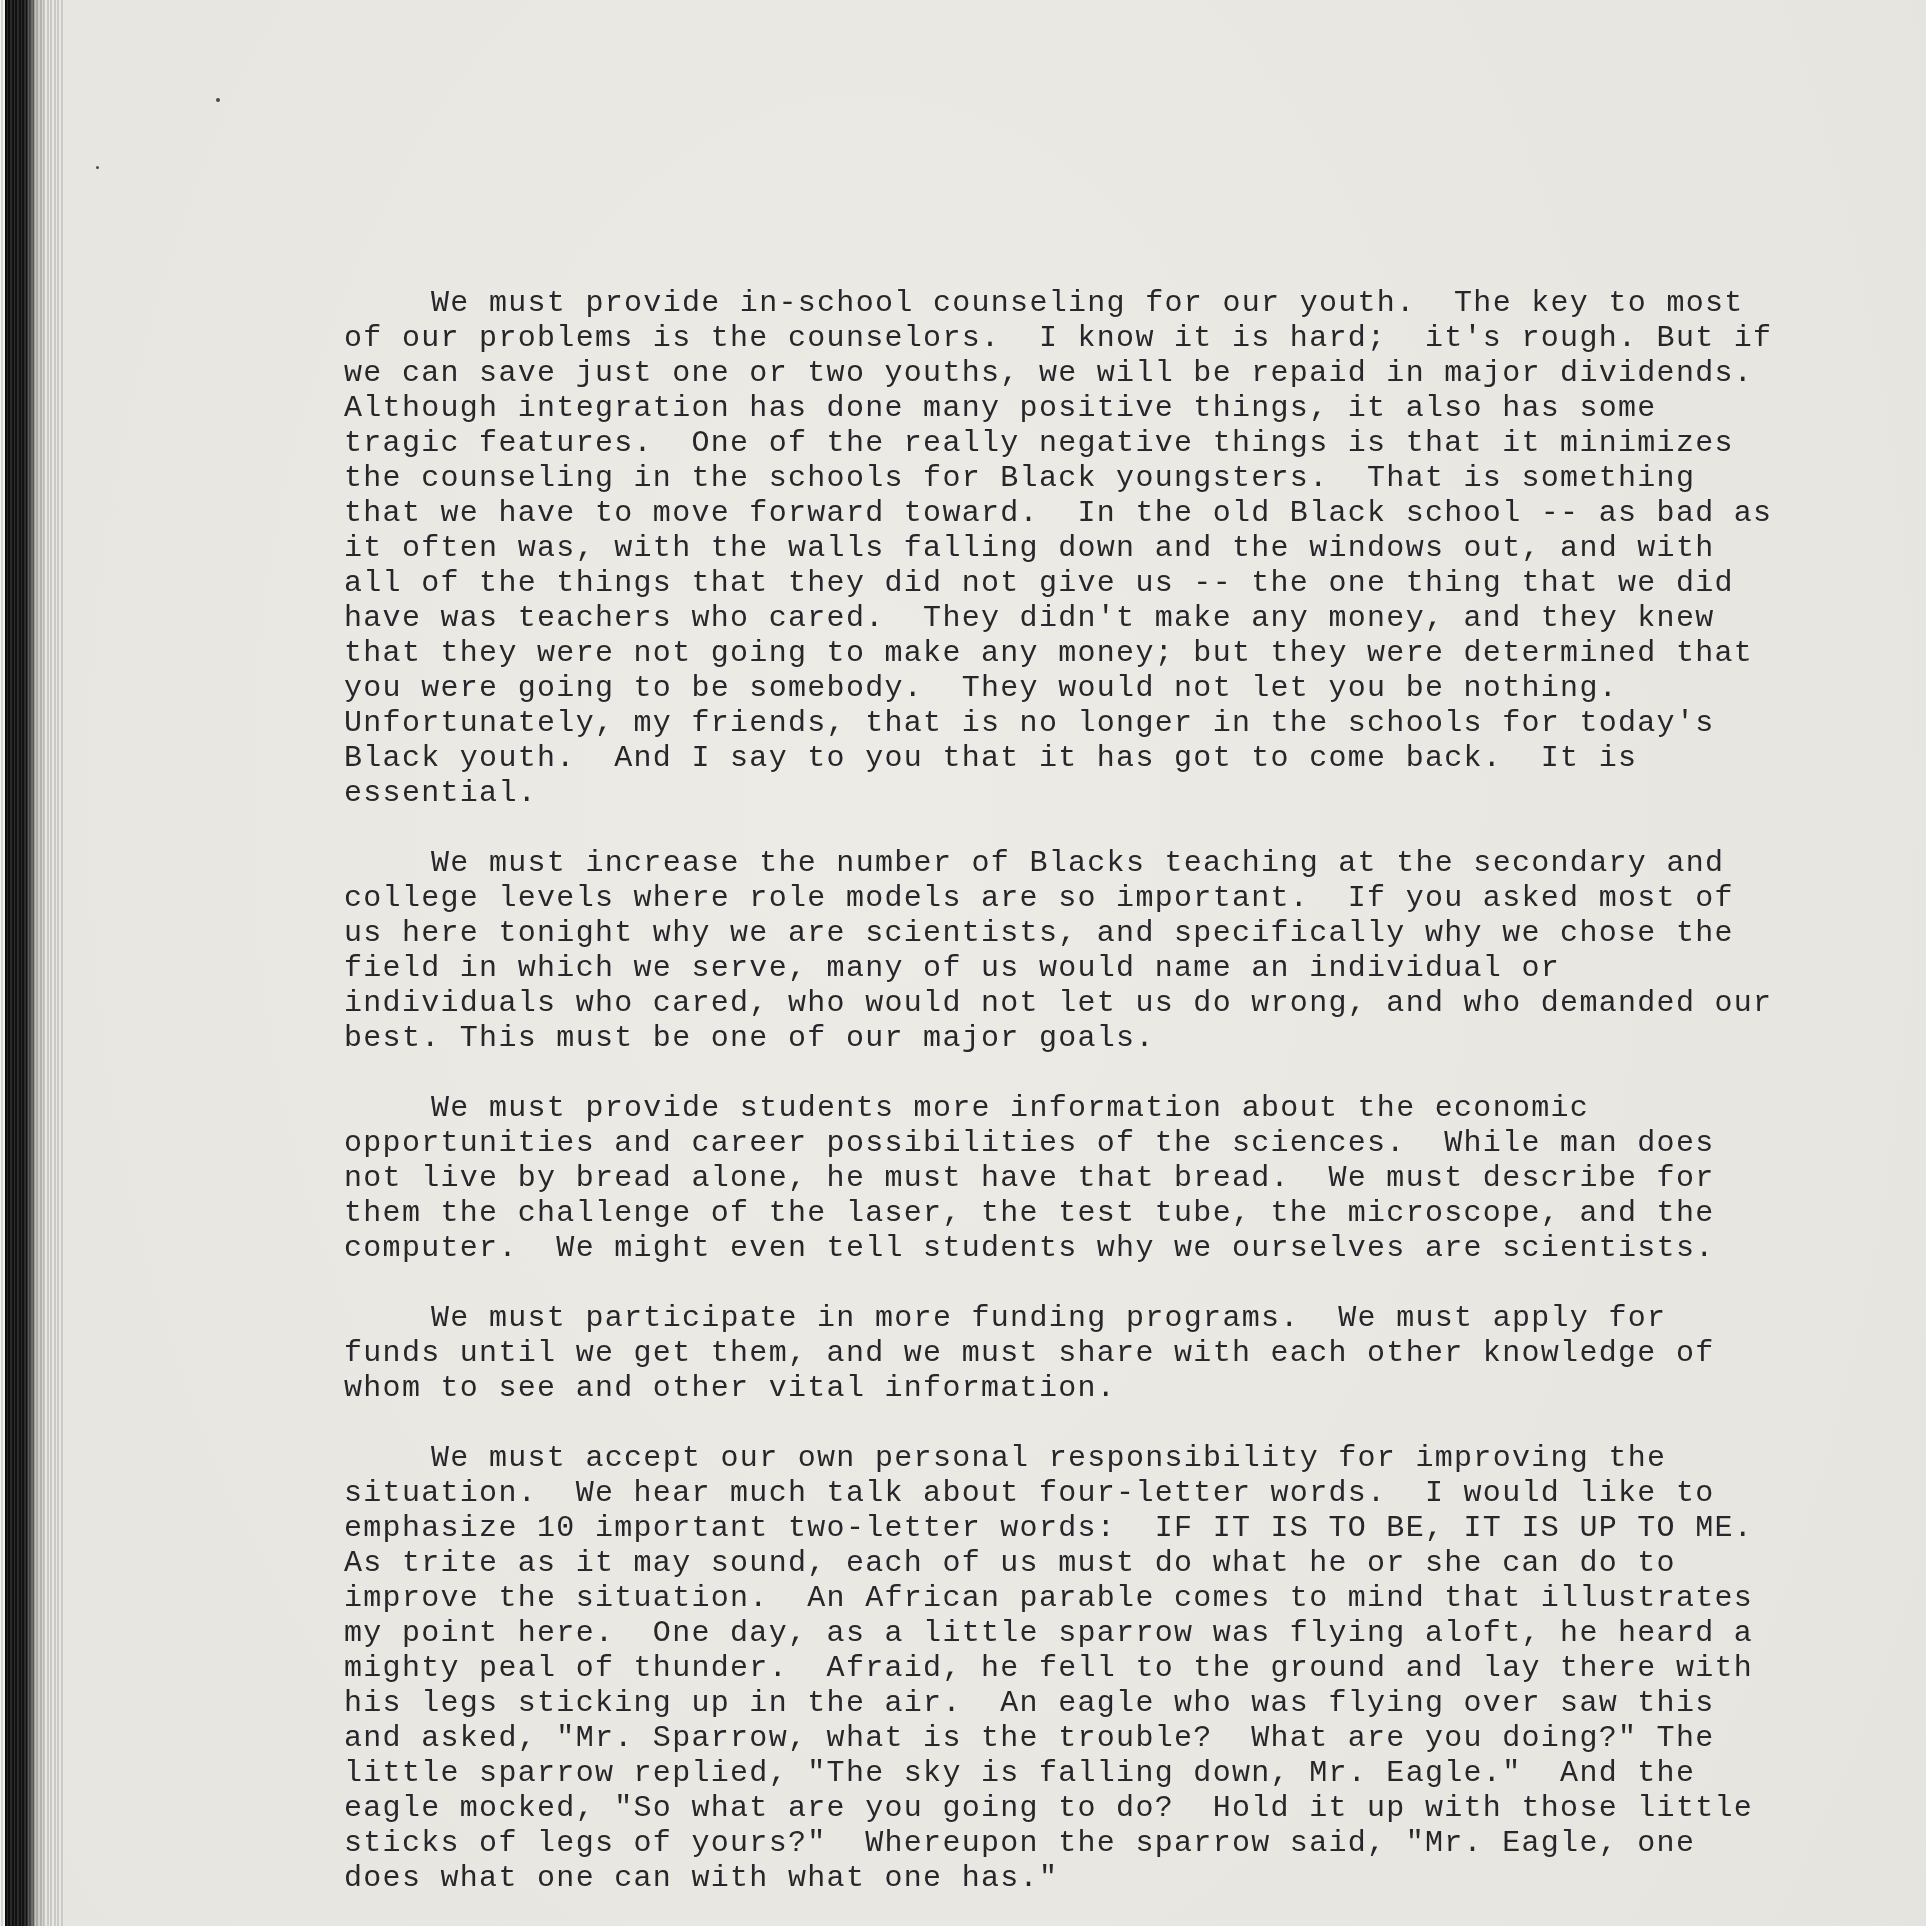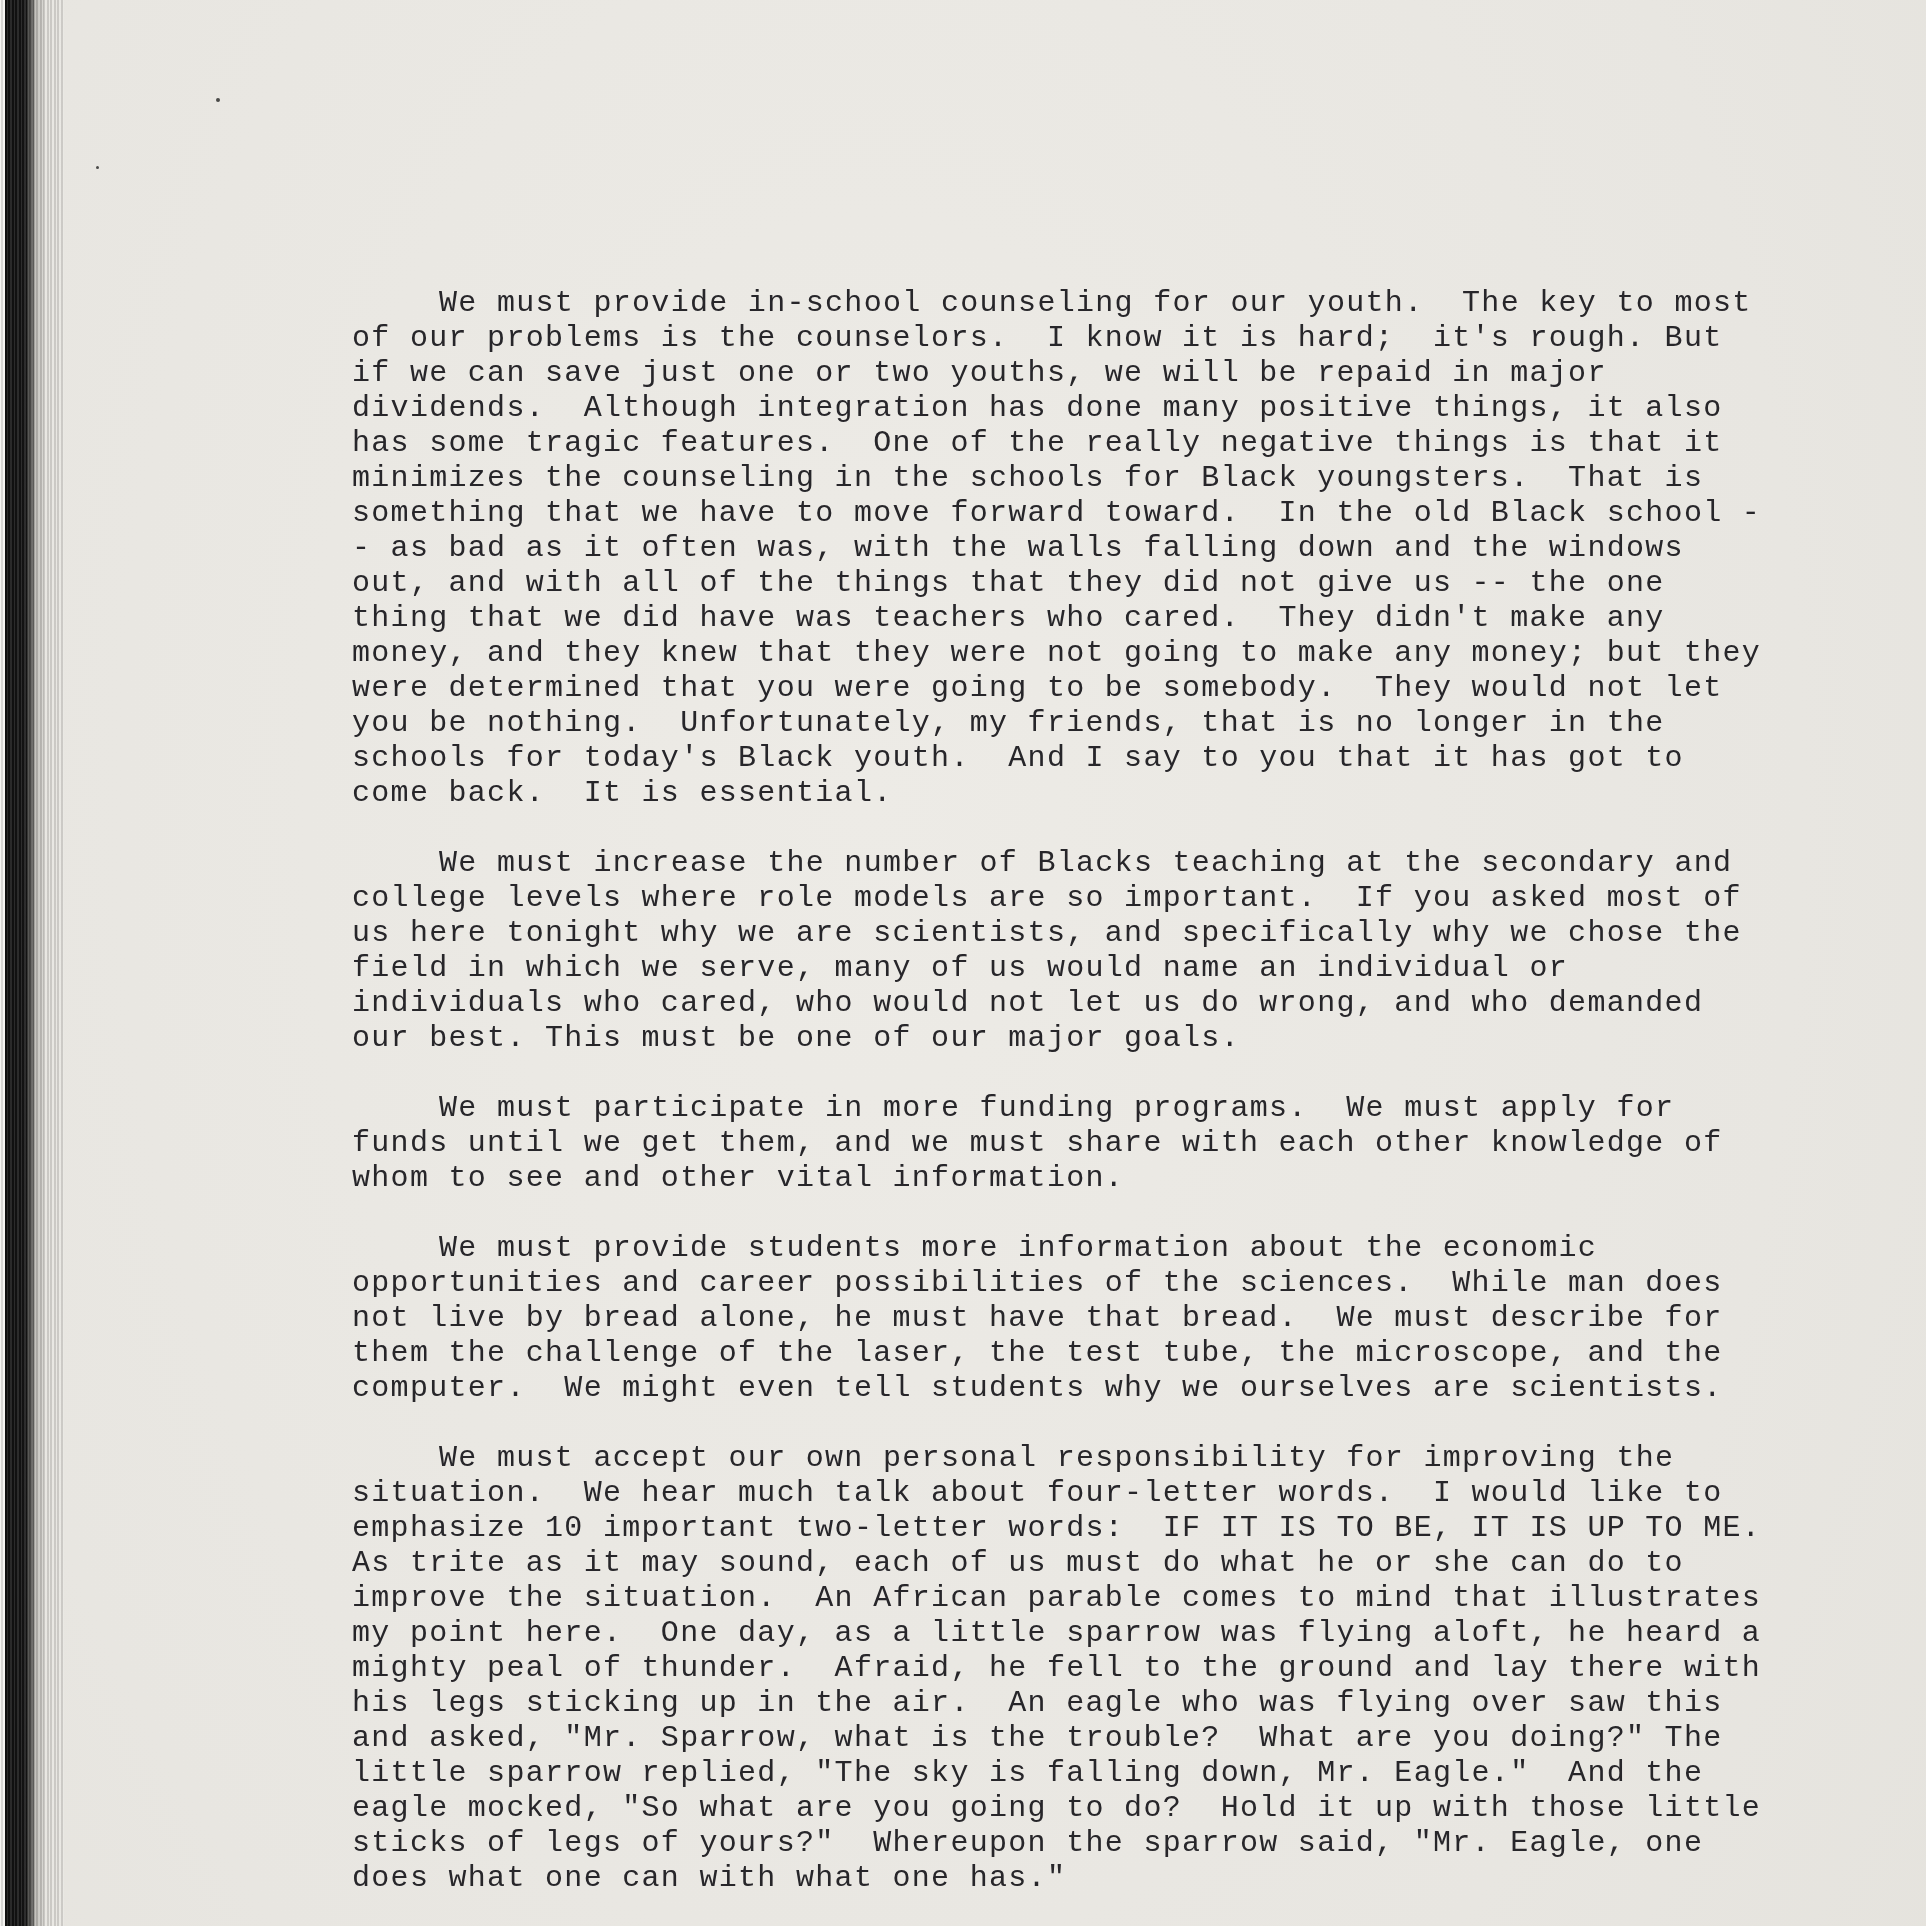--- a/index.html
+++ b/index.html
@@ -37,38 +37,38 @@
     position: absolute;
     left: 336px;
     top: 286px;
     width: 1441px;
     color: #27262a;
     font-size: 30px;
     line-height: 35px;
     letter-spacing: 1.3px;
   }
   .para {
-    margin: 0 0 35px 16px;
+    margin: 0 0 35px 8px;
     text-indent: 87px;
     white-space: pre-wrap;
     text-align: left;
   }
 </style>
 </head>
 <body>
 
 <div class="scan">
   <div class="edge-left"></div>
 
   <div class="speck s1"></div>
   <div class="speck s2"></div>
 
   <div class="text-block">
     <p class="para">We must provide in-school counseling for our youth.  The key to most of our problems is the counselors.  I know it is hard;  it's rough. But if we can save just one or two youths, we will be repaid in major dividends.  Although integration has done many positive things, it also has some tragic features.  One of the really negative things is that it minimizes the counseling in the schools for Black youngsters.  That is something that we have to move forward toward.  In the old Black school -- as bad as it often was, with the walls falling down and the windows out, and with all of the things that they did not give us -- the one thing that we did have was teachers who cared.  They didn't make any money, and they knew that they were not going to make any money; but they were determined that you were going to be somebody.  They would not let you be nothing.  Unfortunately, my friends, that is no longer in the schools for today's Black youth.  And I say to you that it has got to come back.  It is essential.</p>
     <p class="para">We must increase the number of Blacks teaching at the secondary and college levels where role models are so important.  If you asked most of us here tonight why we are scientists, and specifically why we chose the field in which we serve, many of us would name an individual or individuals who cared, who would not let us do wrong, and who demanded our best. This must be one of our major goals.</p>
+    <p class="para">We must provide students more information about the economic opportunities and career possibilities of the sciences.  While man does not live by bread alone, he must have that bread.  We must describe for them the challenge of the laser, the test tube, the microscope, and the computer.  We might even tell students why we ourselves are scientists.</p>
     <p class="para">We must participate in more funding programs.  We must apply for funds until we get them, and we must share with each other knowledge of whom to see and other vital information.</p>
-    <p class="para">We must provide students more information about the economic opportunities and career possibilities of the sciences.  While man does not live by bread alone, he must have that bread.  We must describe for them the challenge of the laser, the test tube, the microscope, and the computer.  We might even tell students why we ourselves are scientists.</p>
     <p class="para">We must accept our own personal responsibility for improving the situation.  We hear much talk about four-letter words.  I would like to emphasize 10 important two-letter words:  IF IT IS TO BE, IT IS UP TO ME. As trite as it may sound, each of us must do what he or she can do to improve the situation.  An African parable comes to mind that illustrates my point here.  One day, as a little sparrow was flying aloft, he heard a mighty peal of thunder.  Afraid, he fell to the ground and lay there with his legs sticking up in the air.  An eagle who was flying over saw this and asked, "Mr. Sparrow, what is the trouble?  What are you doing?" The little sparrow replied, "The sky is falling down, Mr. Eagle."  And the eagle mocked, "So what are you going to do?  Hold it up with those little sticks of legs of yours?"  Whereupon the sparrow said, "Mr. Eagle, one does what one can with what one has."</p>
     <p class="para">And that is what we are asking of you. That is all that we ask. Some of you department heads can do a lot.  Some of you teachers can do a lot.  Whatever you are, you can do what you can with whatever you have. Even if it seems insignificant to you, it could mean something to a kid, especially if he knows that you are sincerely trying to help him.</p>
   </div>
 
 </div>
 
 
 </body></html>

